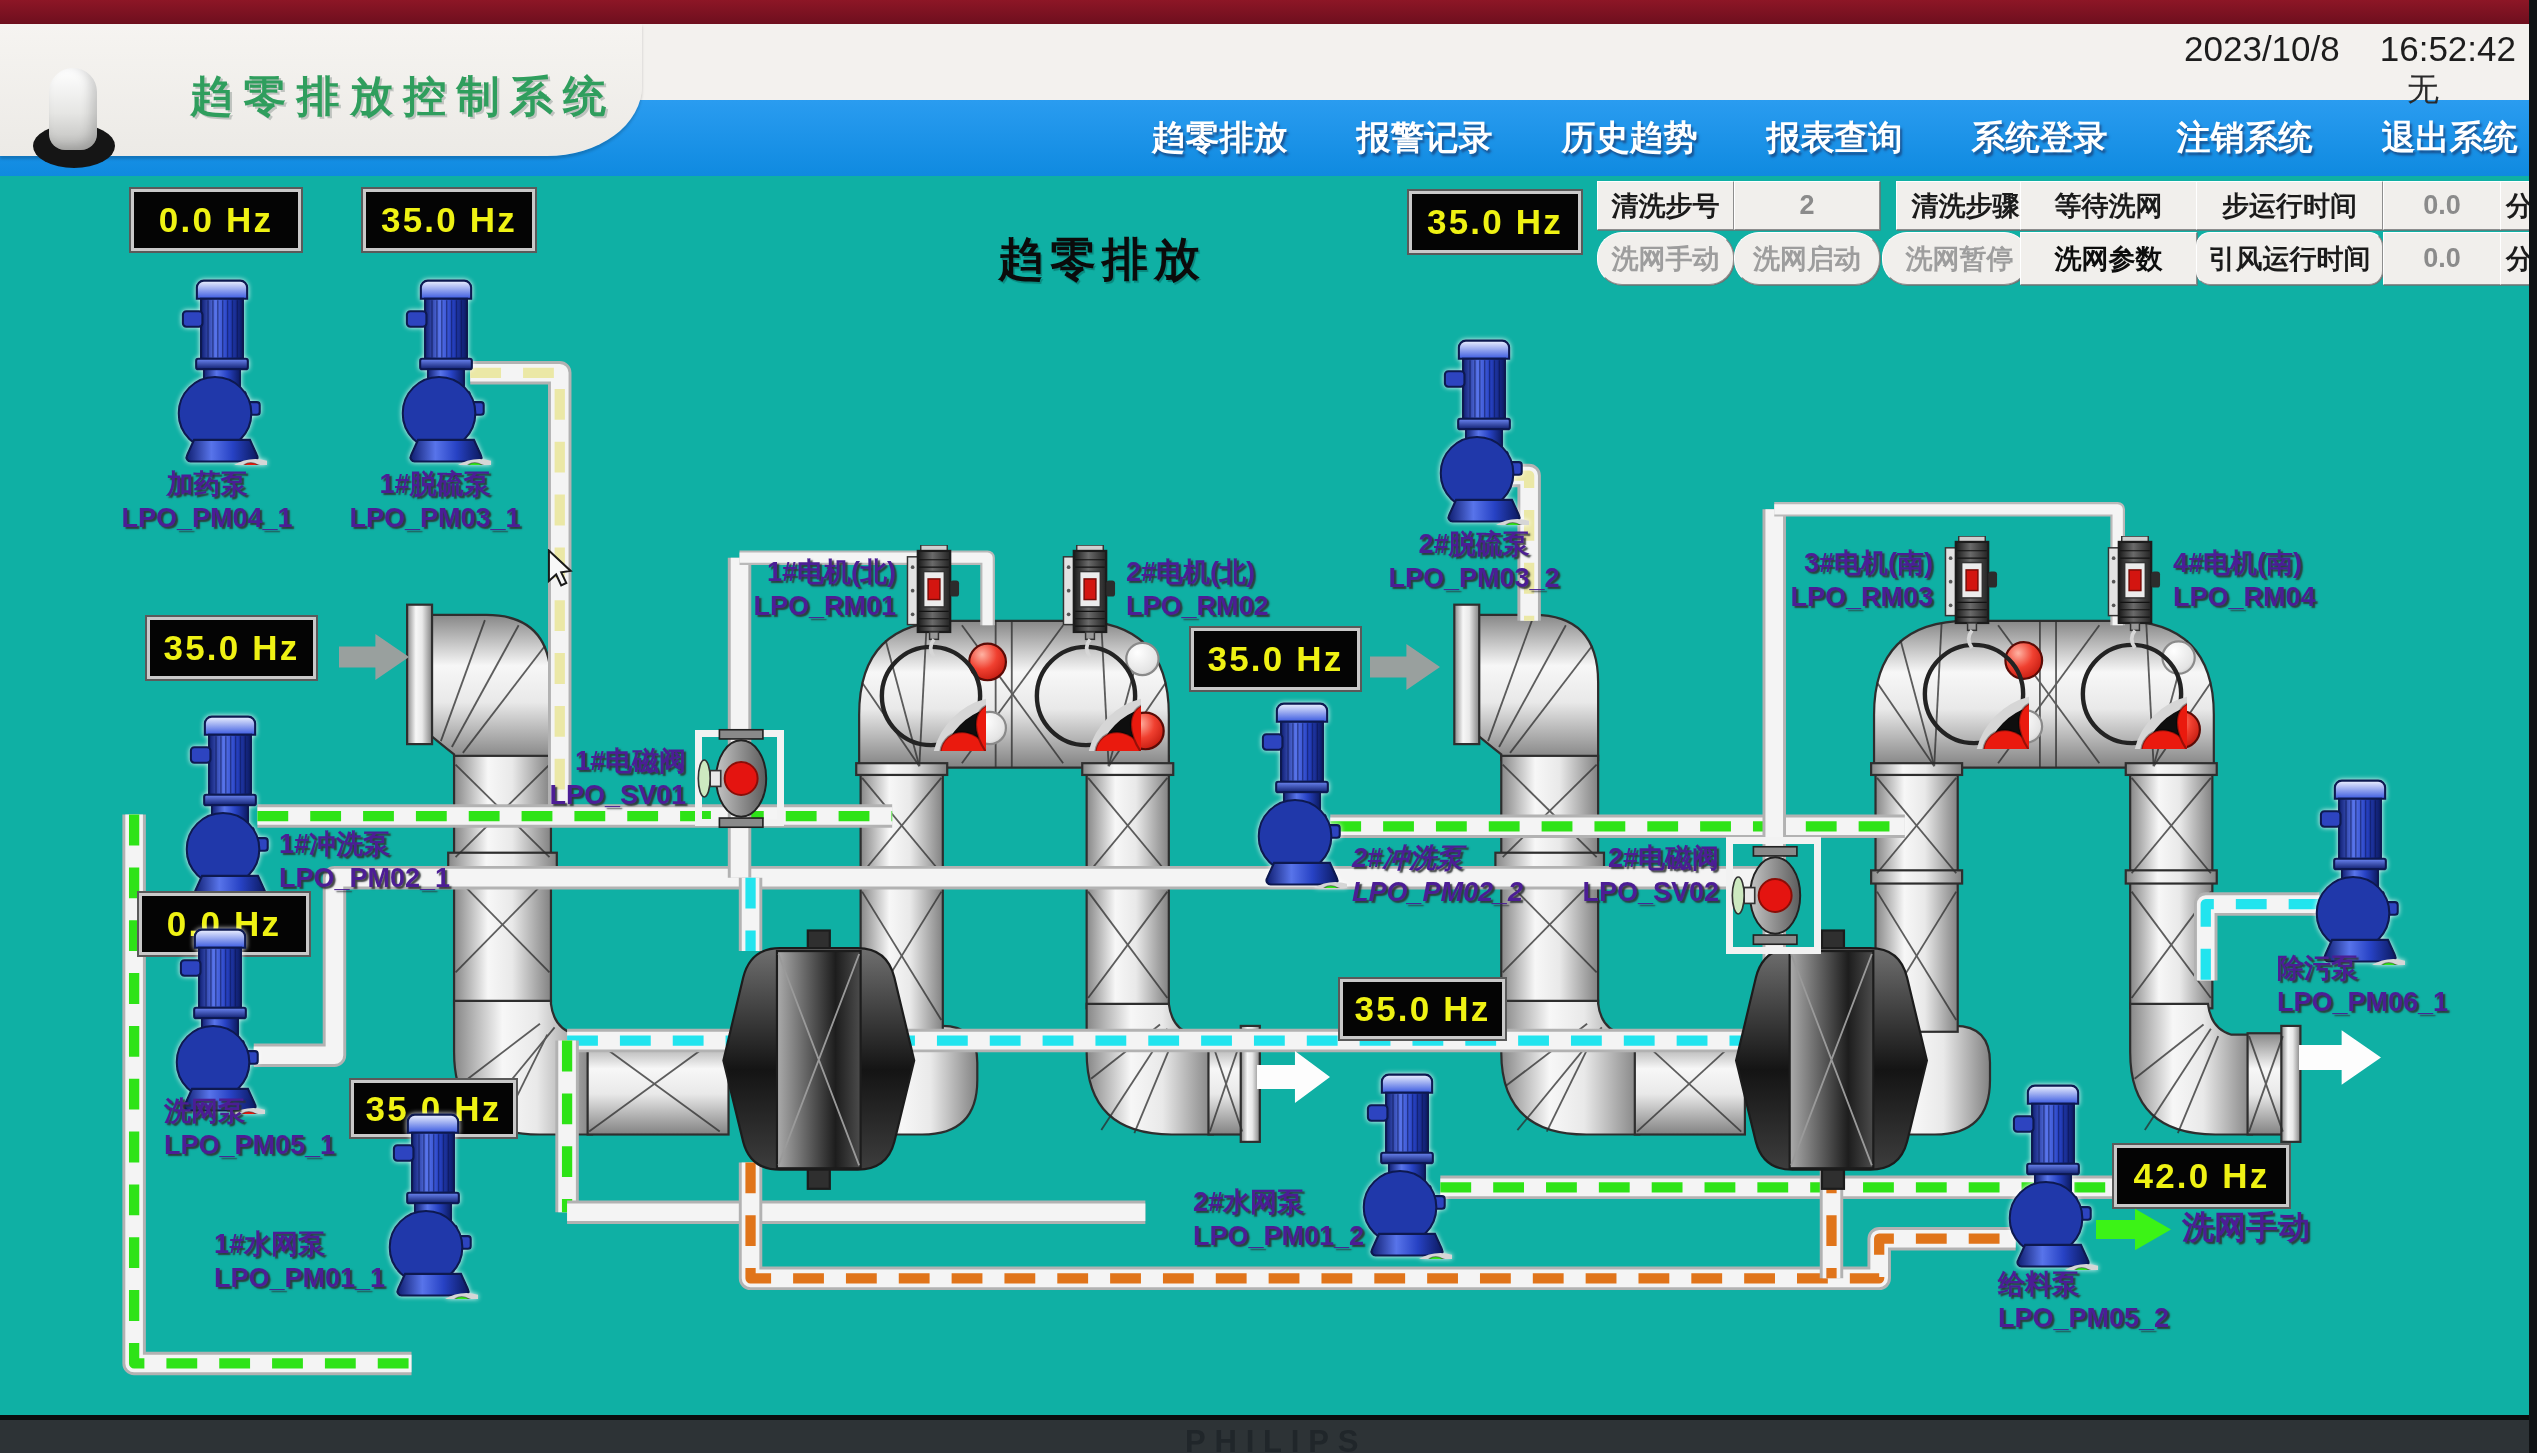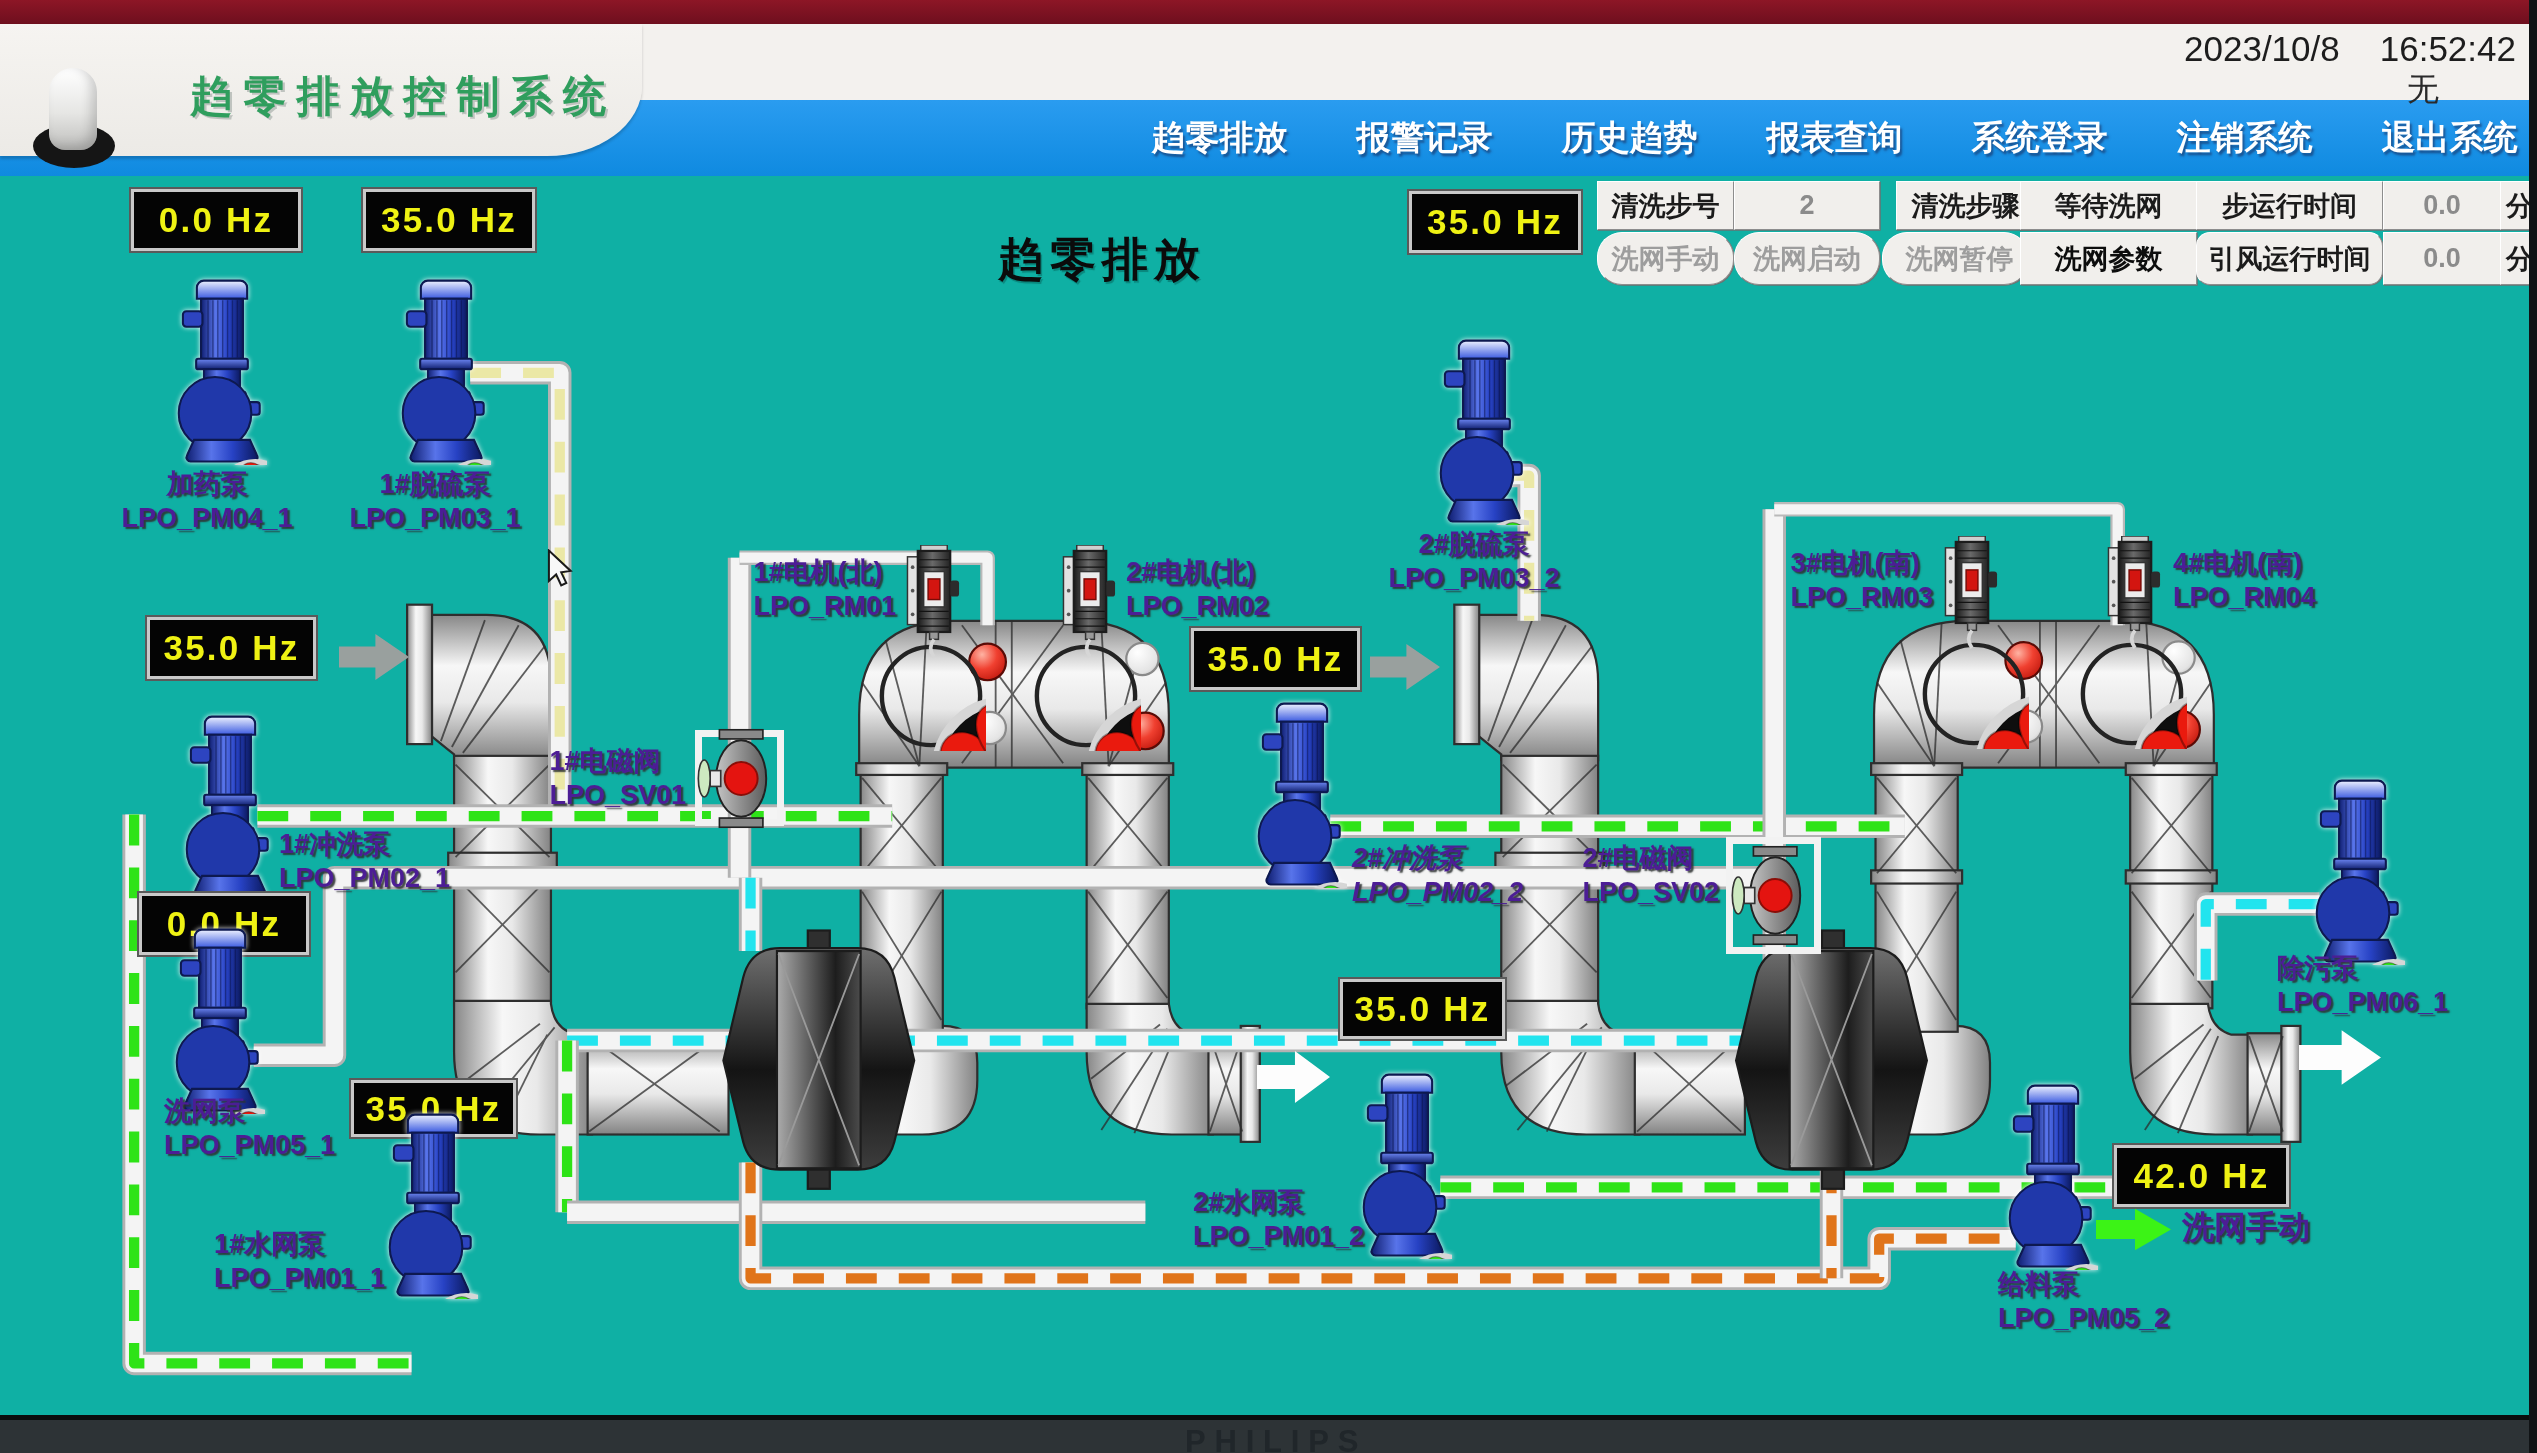--- a/index.html
+++ b/index.html
@@ -29,21 +29,21 @@
         font-size:27px;font-weight:bold;color:#1b1b1b;white-space:nowrap;}
   .cell.value{color:#8b8b8b;}
   .cell.button-disabled{color:#9d9d9d;border-radius:25px;}
   .cell.button{color:#0d0d0d;}
   
   #page-title{position:absolute;left:998px;top:229px;font-size:46px;font-weight:bold;color:#0b0b0b;
               letter-spacing:5.9px;text-shadow:1.5px 1.5px 0.7px rgba(0,60,55,.35);white-space:nowrap;}
   .lbl{position:absolute;font-weight:bold;font-size:27px;color:#4c1d95;white-space:nowrap;line-height:1.26;
        text-shadow:2.2px 2.2px 1.5px rgba(45,50,50,.9);}
   .lbl.center{transform:translateX(-50%);text-align:center;}
-  .lbl.right{transform:translateX(-100%);}
+  .lbl.right{transform:translateX(-100%);text-align:right;}
   .hz{position:absolute;background:#040404;border:3.7px solid #c9c9c9;outline:2.2px solid #5a5a5a;
       display:flex;align-items:center;justify-content:center;color:#eff213;font-weight:bold;
       font-size:35px;letter-spacing:2.2px;white-space:nowrap;}
   
   .sprite{position:absolute;}
   .pump{filter:drop-shadow(0 0 2.9px rgba(255,255,255,.95));}
   .imp-running{color:#35e51c;}
   .imp-stopped{color:#ea1a0e;}
   .vbox{position:absolute;border:7.3px solid #f2f2f2;}
   

